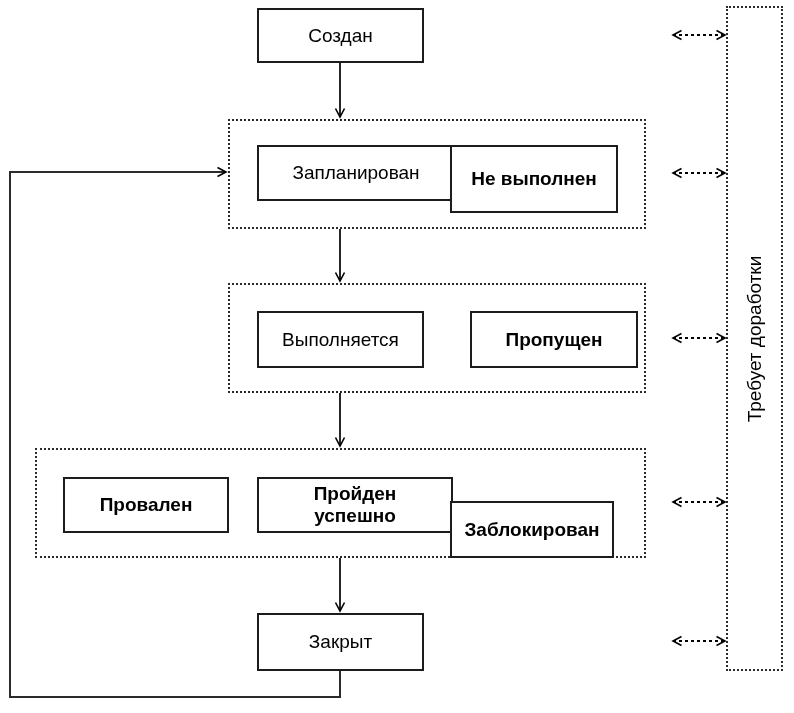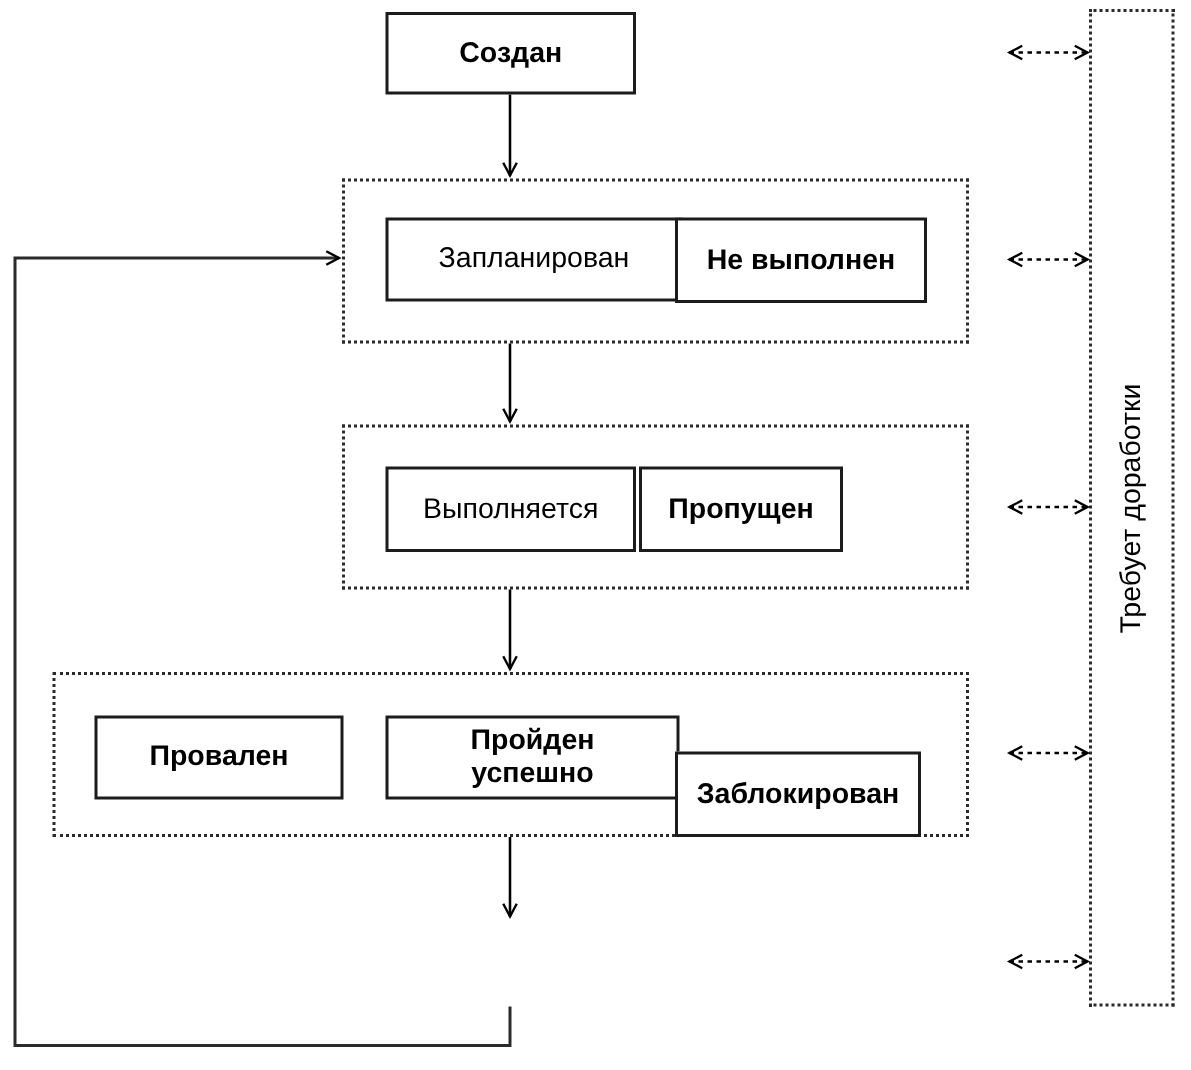--- a/index.html
+++ b/index.html
@@ -63,33 +63,34 @@
 <div class="canvas">
 
   <div class="group" style="left:228px; top:119px; width:418px; height:110px;"></div>
   <div class="group" style="left:228px; top:283px; width:418px; height:110px;"></div>
   <div class="group" style="left:35px; top:448px; width:611px; height:110px;"></div>
 
   <div class="rework-panel" style="left:726px; top:6px; width:57px; height:665px;">
     <div class="rework-label">Требует доработки</div>
   </div>
 
-  <div class="state" style="left:257px; top:8px; width:167px; height:55px;font-weight:bold;">Создан</div>
+  <div class="state" style="left:257px; top:8px; width:167px; height:55px;">Создан</div>
 
   <div class="state" style="left:257px; top:145px; width:198px; height:56px;">Запланирован</div>
-  <div class="state bold" style="left:450px; top:145px; width:168px; height:57px;">Не выполнен</div>
+  <div class="state bold" style="left:450px; top:145px; width:168px; height:68px;">Не выполнен</div>
 
   <div class="state" style="left:257px; top:311px; width:167px; height:57px;">Выполняется</div>
-  <div class="state bold" style="left:426px; top:311px; width:136px; height:57px;">Пропущен</div>
+  <div class="state bold" style="left:470px; top:311px; width:168px; height:57px;">Пропущен</div>
 
   <div class="state bold" style="left:63px; top:477px; width:166px; height:56px;">Провален</div>
   <div class="state bold" style="left:257px; top:477px; width:196px; height:56px;">Пройден
 успешно</div>
   <div class="state bold" style="left:450px; top:477px; width:164px; height:57px;margin-top:24px;">Заблокирован</div>
 
+  <div class="state" style="left:257px; top:613px; width:167px; height:58px;">Закрыт</div>
 
   <svg class="connectors" width="794" height="713" viewBox="0 0 794 713">
     <defs>
       <marker id="vee" markerWidth="13" markerHeight="13" refX="10.5" refY="6" orient="auto-start-reverse" markerUnits="userSpaceOnUse">
         <path d="M2,1.5 L10.5,6 L2,10.5" fill="none" stroke="#000000" stroke-width="1.6"></path>
       </marker>
     </defs>
 
     <path d="M340,63 L340,117" fill="none" stroke="#000000" stroke-width="1.7" marker-end="url(#vee)"></path>
     <path d="M340,229 L340,281" fill="none" stroke="#000000" stroke-width="1.7" marker-end="url(#vee)"></path>

